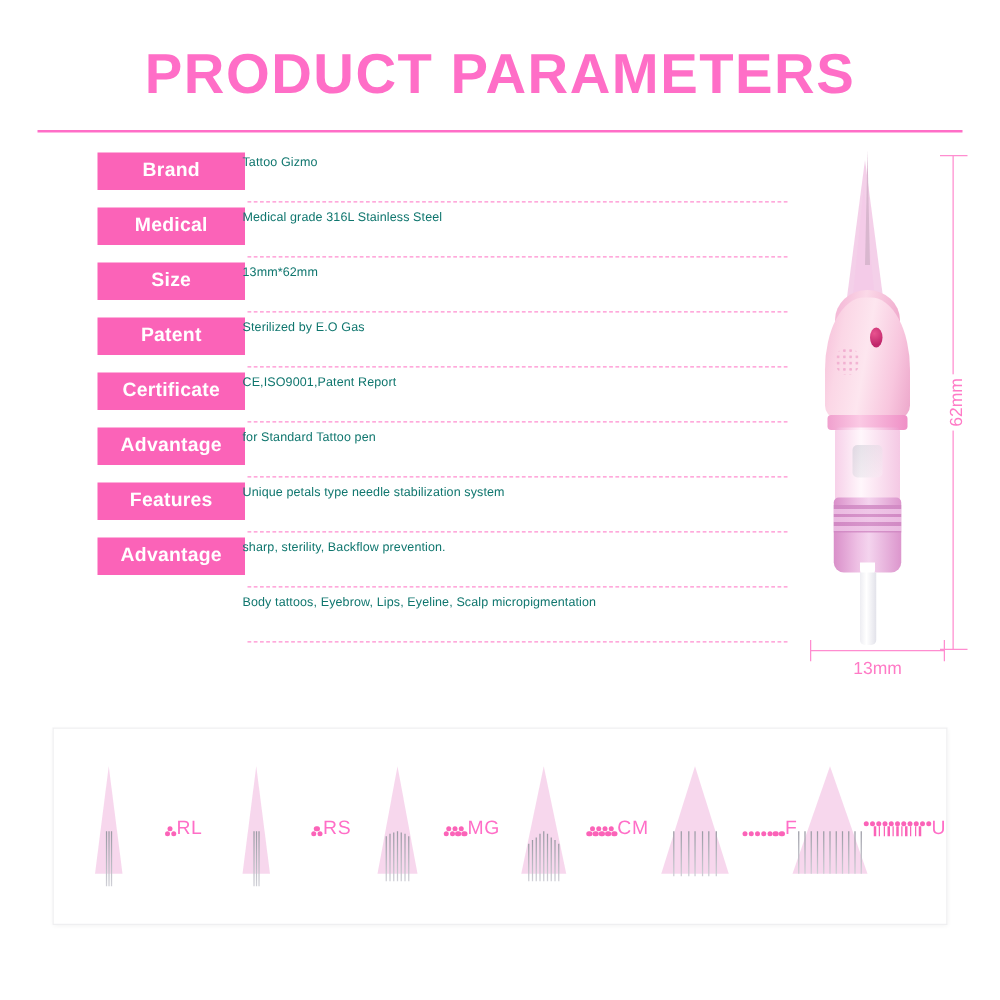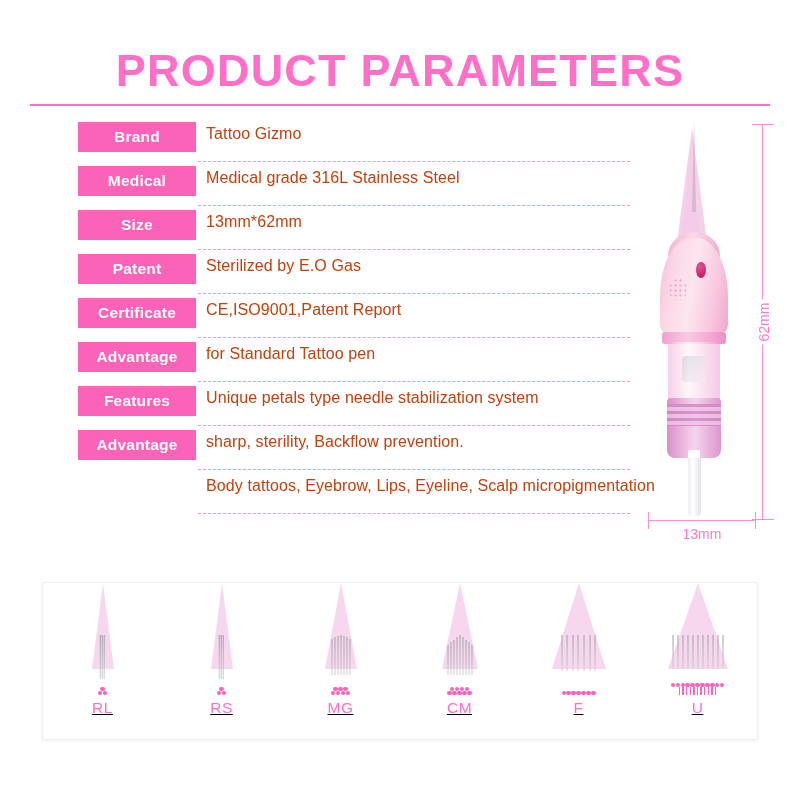--- a/index.html
+++ b/index.html
@@ -13,21 +13,20 @@
 
   
   .title-wrap { position: absolute; top: 34px; left: 0; width: 800px; text-align: center; }
   .title {
     font-size: 45px;
     font-weight: bold;
     letter-spacing: 1.2px;
     color: #ff6ec7;
     line-height: 50px;
     white-space: nowrap;
-    margin-top: 12px;
   }
   .title-rule {
     position: absolute; top: 104px; left: 30px;
     width: 740px; height: 2px; background: #ff6ec7;
   }
 
   
   .table { position: absolute; top: 118px; left: 38px; width: 592px; }
   .row { position: relative; height: 44px; margin-left: 40px; }
   .row .sep {
@@ -38,23 +37,23 @@
     position: absolute; left: 0; top: 4px;
     width: 118px; height: 30px;
     background: #fb63b8;
     color: #ffffff;
     font-size: 15.5px;
     font-weight: bold;
     display: flex; align-items: center; justify-content: center;
     letter-spacing: .2px;
   }
   .value {
-    position: absolute; left: 128px; top: 7px;
-    font-size: 16px;
-    color: #c2410c;
+    position: absolute; left: 116px; top: 7px;
+    font-size: 10px;
+    color: #0f766e;
     white-space: nowrap;
     letter-spacing: .1px;
   }
 
   
   .product { position: absolute; left: 648px; top: 120px; width: 96px; height: 400px; }
 
   .tip-needle {
     position: absolute; left: 44px; top: 0;
     width: 0; height: 0;
@@ -171,21 +170,21 @@
   .types-panel {
     position: absolute; left: 42px; top: 582px;
     width: 716px; height: 158px;
     background: #ffffff;
     border: 1px solid #efeff1;
     box-shadow: 0 1px 4px rgba(0,0,0,.06);
   }
   .types-row { position: relative; display: flex; width: 100%; height: 100%; }
   .type-col {
     position: relative; flex: 1 1 0;
-    display: flex; flex-direction: column; align-items: center; text-decoration: underline;
+    display: flex; align-items: center;
   }
   .needle-art { position: relative; width: 100%; height: 96px; }
   .cone {
     position: absolute; left: 50%; top: 0;
     transform: translateX(-50%);
     width: 0; height: 0;
     border-bottom: 86px solid rgba(240,178,220,.52);
   }
   .needles { position: absolute; left: 50%; top: 52px; transform: translateX(-50%); display: flex; justify-content: center; align-items: flex-start; }
   .nd {

